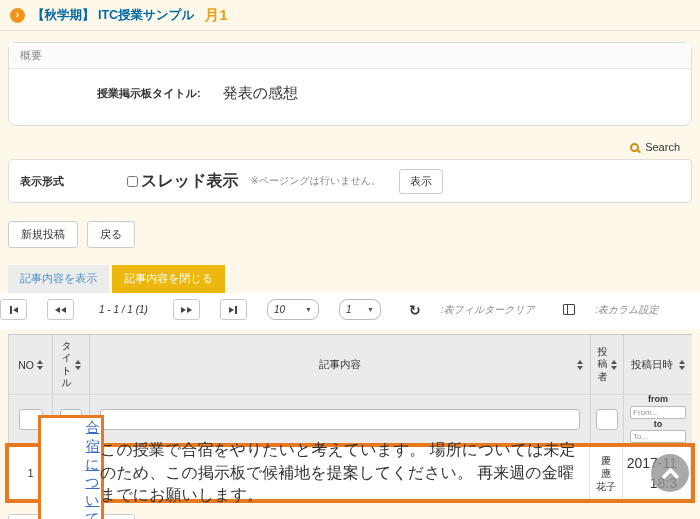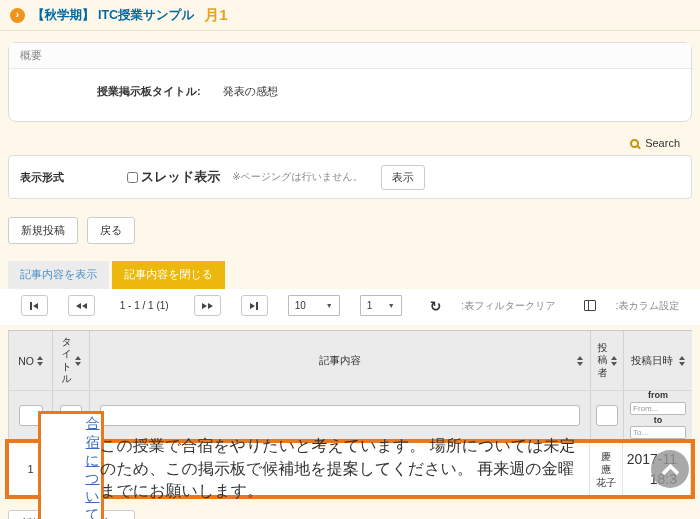--- a/index.html
+++ b/index.html
@@ -28,21 +28,21 @@
 
   
   .overview-box { margin-top:11px; background:#fff; border:1px solid #ddd; border-radius:8px; }
   .overview-box .box-head {
     padding:5px 11px; font-size:11px; color:#888;
     background:#fcfcfc; border-bottom:1px solid #e9e9e9;
     border-radius:4px 4px 0 0;
   }
   .overview-box .box-body { padding:15px 0 22px; display:flex; align-items:center;gap:9px; }
   .ov-label { margin-left:88px; font-size:11px; font-weight:bold; color:#333; }
-  .ov-value { margin-left:13px; font-size:11px; color:#333; }
+  .ov-value { margin-left:13px; font-size:15px; color:#333; }
 
   
   .search-row {
     margin-top:13px; height:16px; display:flex; align-items:center;
     justify-content:flex-end; gap:6px; padding-right:12px;
   }
   .lens {
     position:relative; width:9px; height:9px; border:2px solid #c8930f;
     border-radius:50%; display:inline-block; flex:0 0 auto;
   }
@@ -52,53 +52,53 @@
   }
   .search-label { font-size:11px; color:#333; }
 
   .search-box {
     margin-top:4px; height:44px; background:#fff; border:1px solid #ddd;
     border-radius:4px; display:flex; align-items:center; padding:0 11px;
   }
   .fmt-label { font-size:11px; font-weight:bold; }
   .thread-wrap { margin-left:63px; display:flex; align-items:center; gap:3px; }
   .thread-wrap input { width:11px; height:11px; }
-  .thread-label { font-size:13px; font-weight:bold;text-align:center; }
+  .thread-label { font-size:16px; font-weight:bold;text-align:center; }
   .paging-note { margin-left:12px; font-size:10px; color:#888; }
   .btn {
     display:inline-flex; align-items:center; justify-content:center;
     background:#fff; border:1px solid #ccc; border-radius:3px;
     font-size:11px; color:#333; padding:5px 12px; cursor:pointer;
   }
   .show-btn { margin-left:18px; padding:4px 10px; }
 
   
   .action-row { margin-top:18px; display:flex; gap:9px; }
   .action-row-bottom { margin-top:11px; display:flex; gap:9px; }
 
   
   .tabs-row { margin-top:17px; display:flex; }
   .tab { font-size:11px; padding:6px 12px 7px; cursor:pointer; }
   .tab-inactive { background:#ececec; color:#4a90c8; }
   .tab-active { background:#edb80e; color:#fff; margin-left:3px; }
 
   
   .pagination-band { background:#fff; margin:0 -8px; padding:6px 0 9px; }
-  .pagination { display:flex; align-items:center; justify-content:center; gap:20px; }
+  .pagination { display:flex; align-items:center; justify-content:flex-start; gap:20px;font-style:italic; }
   .nav-btn {
     display:inline-flex; align-items:center; justify-content:center; gap:1px;
     width:27px; height:21px; background:#fff; border:1px solid #c9c9c9;
     border-radius:3px; cursor:pointer;
   }
   .tl { width:0; height:0; border-top:3.5px solid transparent; border-bottom:3.5px solid transparent; border-right:5px solid #444; }
   .tr { width:0; height:0; border-top:3.5px solid transparent; border-bottom:3.5px solid transparent; border-left:5px solid #444; }
   .vbar { width:2px; height:8px; background:#444; }
   .page-range { font-size:10px; color:#333; margin:0 5px; }
   .fake-select {
-    height:21px; background:#fff; border:1px solid #bbb; border-radius:1px;
+    height:21px; background:#fff; border:1px solid #bbb; border-radius:8px;
     display:inline-flex; align-items:center; justify-content:space-between;
     padding:0 6px; font-size:10px; color:#333; cursor:pointer;
   }
   .sel-size { width:52px; }
   .sel-page { width:42px; }
   .caret { font-size:7px; color:#555; margin-left:5px; }
   .refresh-icon { font-size:14px; font-weight:bold; color:#333; line-height:1; margin-left:8px; }
   .refresh-icon::before { content:"↻"; }
   .tool-label { font-size:10px; color:#888; }
   .col-icon { position:relative; width:12px; height:11px; border:1px solid #444; border-radius:1px; margin-left:8px; background:#fff; }

